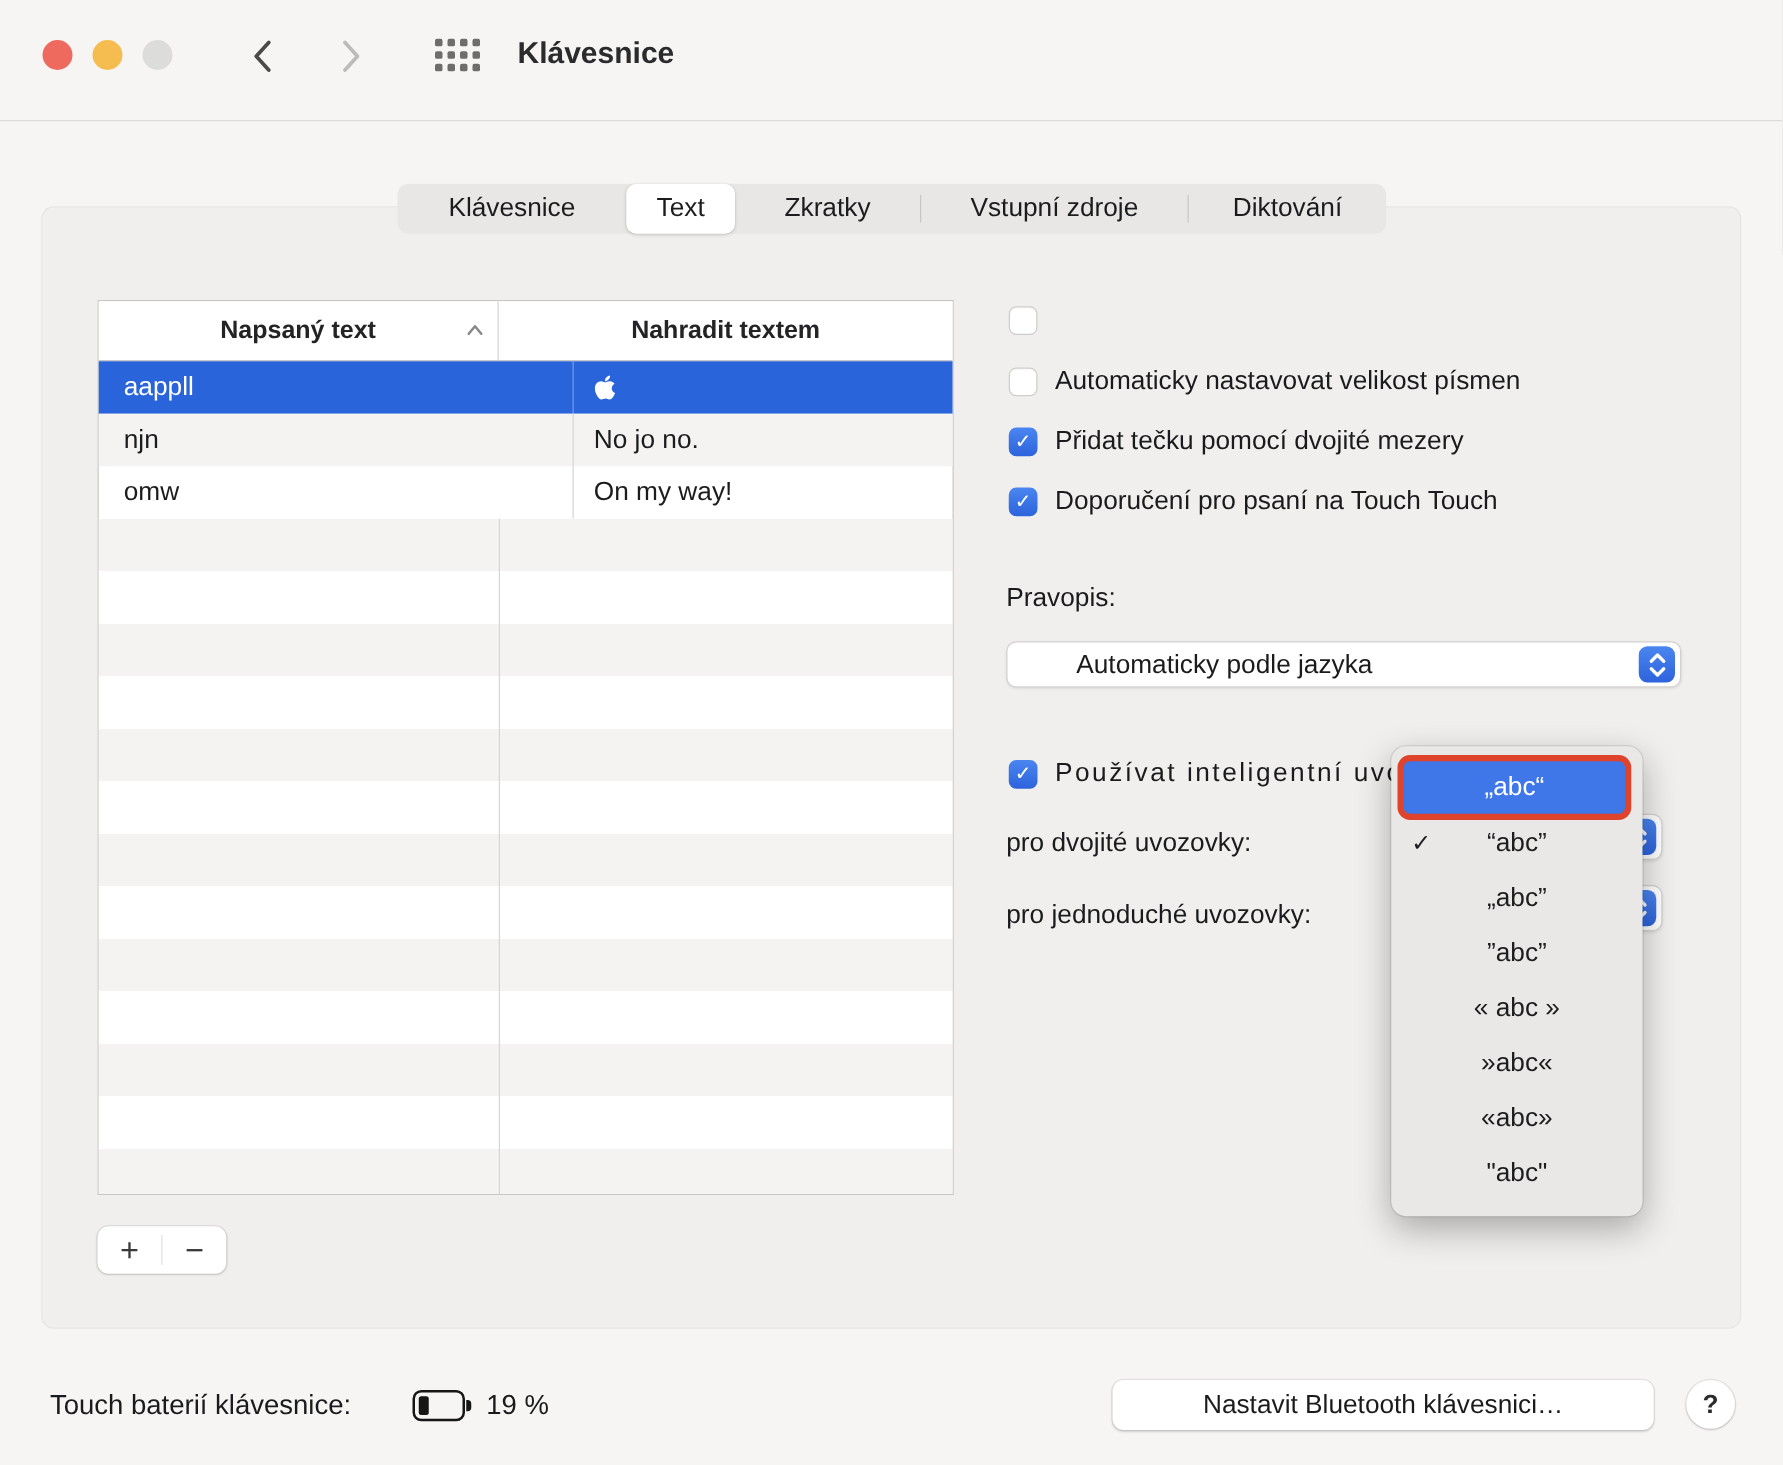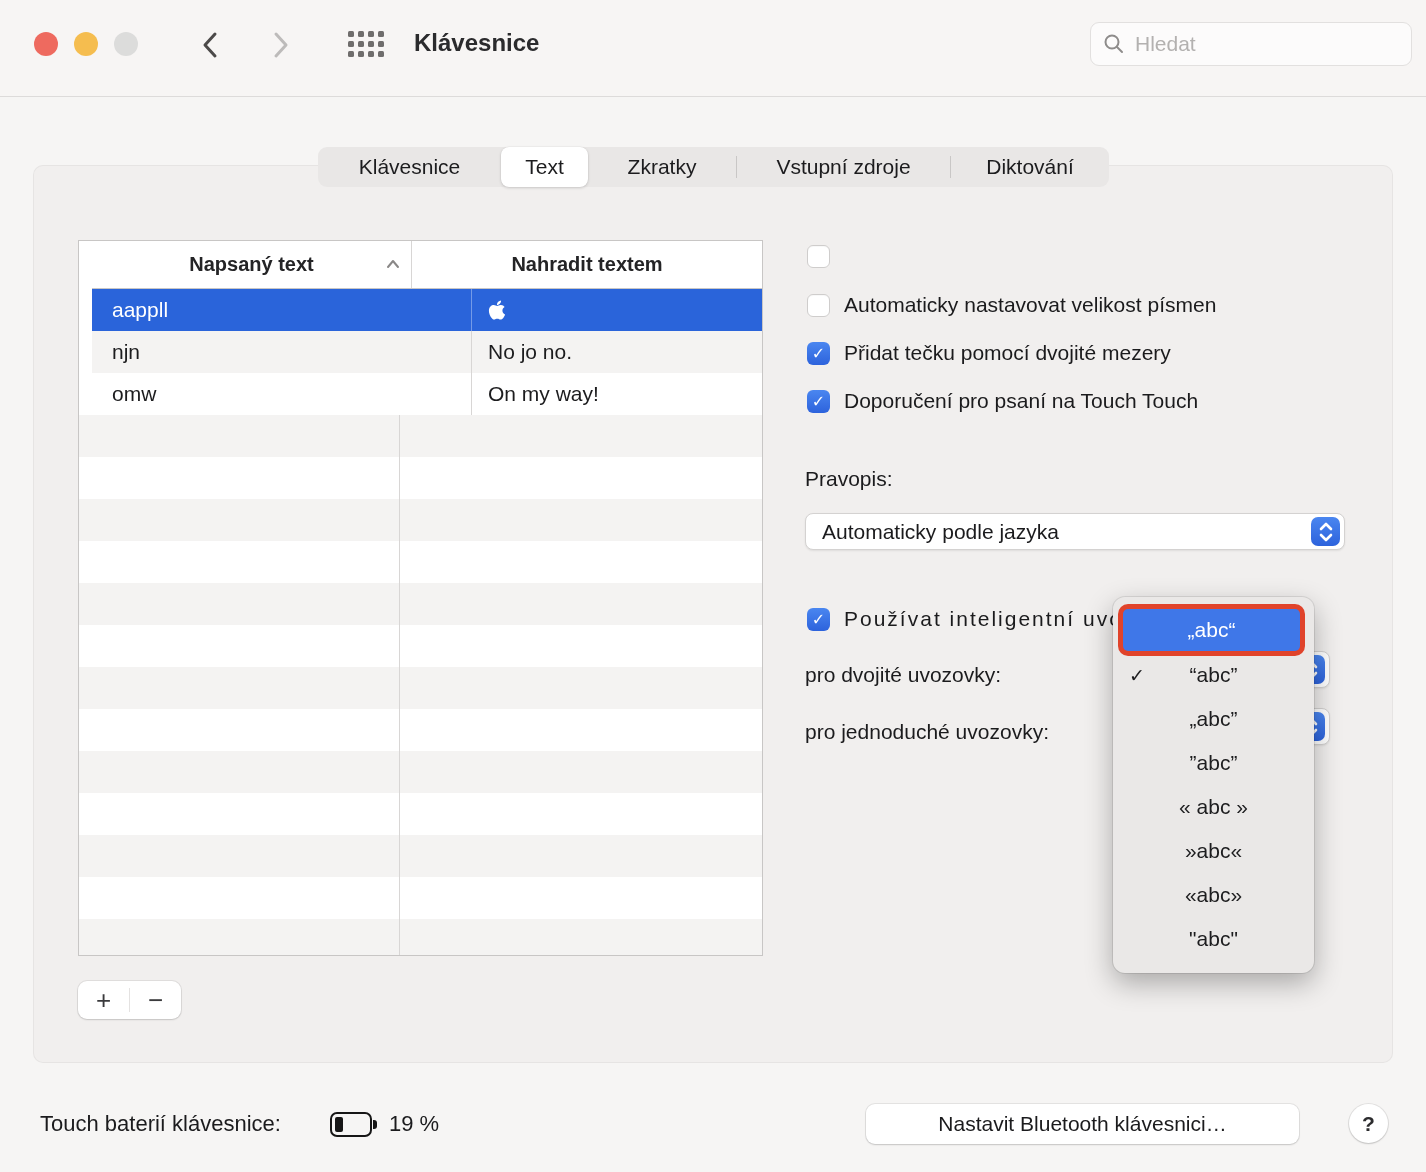--- a/index.html
+++ b/index.html
@@ -34,21 +34,21 @@
   
   .tabbar { position:absolute; left:318px; top:147px; height:40px; display:flex; align-items:center;
     background:#e9e7e6; border-radius:9px; }
   .tab { height:40px; display:flex; align-items:center; justify-content:center; font-size:21px; color:#1c1c1e; }
   .tab.t0 { width:183px; } .tab.t1 { width:87px; } .tab.t2 { width:148px; } .tab.t3 { width:213px; } .tab.t4 { width:158px; }
   .tab.selected { background:#ffffff; border-radius:8px; box-shadow:0 1px 3px rgba(0,0,0,0.16), 0 0 0 0.5px rgba(0,0,0,0.04); }
   .tabsep { width:1px; height:22px; background:#c9c7c6; }
 
   
   .tbl { position:absolute; left:78px; top:240px; width:685px; height:716px; background:#ffffff;
-    border:1px solid #c8c6c5;padding-left:13px; }
+    border:1px solid #c8c6c5; }
   .tbl-head { display:flex; height:48px; background:#ffffff; border-bottom:1px solid #c8c6c5; }
   .tbl-head .hc { display:flex; align-items:center; justify-content:center; font-size:20px; font-weight:700; color:#242426; position:relative; }
   .tbl-head .hc1 { width:320px; border-right:1px solid #d8d6d5; }
   .tbl-head .hc2 { flex:1; }
   .sorticon { position:absolute; right:10px; top:17px; }
   .trow { display:flex; height:42px; font-size:21px; }
   .trow .c1 { width:380px; display:flex; align-items:center; padding-left:20px; border-right:1px solid #d8d6d5; }
   .trow .c2 { flex:1; display:flex; align-items:center; padding-left:16px; }
   .trow.selected { background:#2a64da; color:#ffffff; }
   .trow.selected .c1 { border-right:1px solid rgba(255,255,255,0.35); }
@@ -67,39 +67,39 @@
   .cbrow { position:absolute; display:flex; align-items:center; }
   .cb { width:23px; height:23px; border-radius:6px; flex:0 0 auto; display:flex; align-items:center; justify-content:center; }
   .cb.off { background:#ffffff; border:1px solid #cfcdcc; box-shadow:inset 0 1px 1px rgba(0,0,0,0.03); }
   .cb.on { background:linear-gradient(#4a86f0,#2d63dc); color:#ffffff; font-size:16px; font-weight:700; }
   .cblabel { margin-left:14px; font-size:21px; color:#1b1b1d; }
 
   .label-plain { position:absolute; font-size:21px; color:#1b1b1d; }
 
   .popup { position:absolute; height:37px; background:#ffffff; border:1px solid #d4d2d1; border-radius:8px;
     box-shadow:0 1px 2px rgba(0,0,0,0.08); display:flex; align-items:center; }
-  .popup .ptext { font-size:21px; padding-left:16px; color:#1b1b1d; }
+  .popup .ptext { font-size:21px; padding-left:16px; color:#1b1b1d;margin-left:39px; }
   .popup .cap { position:absolute; right:4px; top:3px; width:29px; height:29px; border-radius:7px;
     background:linear-gradient(#4a86f0,#2d63dc); display:flex; flex-direction:column; align-items:center; justify-content:center; gap:2px; }
 
   
   .menu { position:absolute; left:1113px; top:597px; width:201px; background:#eae8e7; border-radius:12px;
     padding:12px 0; box-shadow:0 10px 28px rgba(0,0,0,0.30), 0 0 0 1px rgba(0,0,0,0.09); z-index:5; }
   .mitem { height:44px; display:flex; align-items:center; justify-content:center; font-size:21px; color:#1d1d1f; position:relative; }
   .mitem .mcheck { position:absolute; left:16px; font-size:19px; }
   .mitem.hl { height:42px; margin:0 14px 2px 10px; background:#3f77e8; border-radius:5px; color:#ffffff;
     box-shadow:0 0 0 5px #e0432b; }
 
   
   .batt-label { position:absolute; left:40px; top:1111px; font-size:22px; color:#1b1b1d; }
   .batt { position:absolute; left:330px; top:1112px; width:42px; height:25px; border:2.5px solid #161616; border-radius:7px; }
   .batt .fill { position:absolute; left:3px; top:3px; bottom:3px; width:8px; background:#161616; border-radius:2px; }
   .batt .nub { position:absolute; right:-7px; top:6px; width:4px; height:9px; background:#161616; border-radius:0 3px 3px 0; }
   .batt-val { position:absolute; left:389px; top:1111px; font-size:22px; color:#1b1b1d; }
-  .btbtn { position:absolute; left:866px; top:1104px; width:433px; height:40px; background:#ffffff; border-radius:9px;
+  .btbtn { position:absolute; left:890px; top:1104px; width:433px; height:40px; background:#ffffff; border-radius:9px;
     box-shadow:0 0 0 1px rgba(0,0,0,0.07), 0 1px 2px rgba(0,0,0,0.14);
     display:flex; align-items:center; justify-content:center; font-size:21px; color:#1b1b1d; }
   .helpbtn { position:absolute; left:1349px; top:1104px; width:39px; height:39px; border-radius:50%; background:#ffffff;
     box-shadow:0 0 0 1px rgba(0,0,0,0.08), 0 1px 2px rgba(0,0,0,0.14);
     display:flex; align-items:center; justify-content:center; font-size:21px; font-weight:700; color:#2c2c2e; }
 </style>
 </head>
 <body>
 
 <div id="app">
@@ -130,27 +130,20 @@
         <span></span>
         <span></span>
       <span></span>
         <span></span>
         <span></span>
         <span></span>
     </div>
 
     <div class="wintitle">Klávesnice</div>
 
-    <div class="search">
-      <svg width="22" height="22" viewBox="0 0 22 22">
-        <circle cx="9" cy="9" r="6.5" fill="none" stroke="#8e8c8b" stroke-width="2"></circle>
-        <line x1="14" y1="14" x2="19" y2="19" stroke="#8e8c8b" stroke-width="2" stroke-linecap="round"></line>
-      </svg>
-      <input type="text" placeholder="Hledat" style="">
-    </div>
   </div>
 
   <div class="panel"></div>
 
   <div class="tabbar">
     <div class="tab t0">Klávesnice</div>
     <div class="tab t1 selected">Text</div>
     <div class="tab t2">Zkratky</div>
     <div class="tabsep"></div>
     <div class="tab t3">Vstupní zdroje</div>

